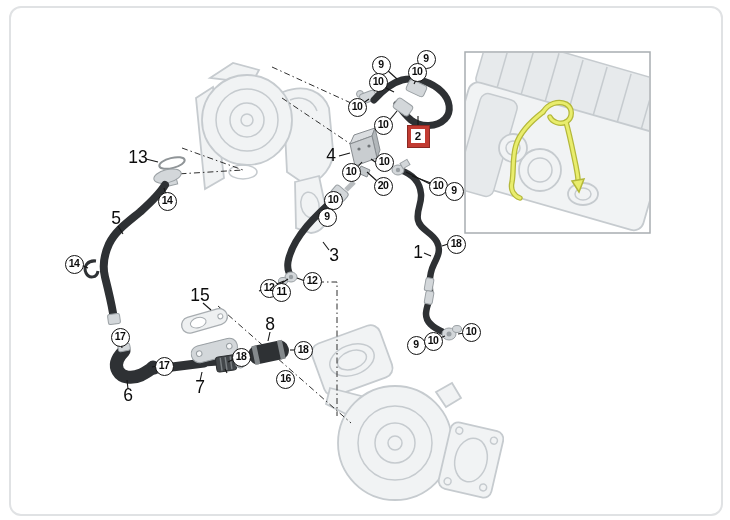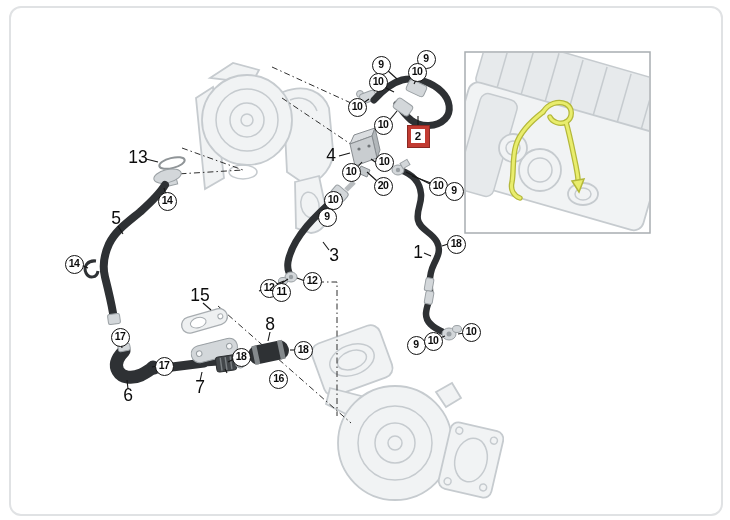--- a/index.html
+++ b/index.html
@@ -270,21 +270,21 @@
       <div class="co-circle" style="left: 333px; top: 200px;">10</div>
       <div class="co-circle" style="left: 327px; top: 217px;">9</div>
       <div class="co-circle" style="left: 456px; top: 244px;">18</div>
       <div class="co-circle" style="left: 312px; top: 281px;">12</div>
       <div class="co-circle" style="left: 269px; top: 288px;">12</div>
       <div class="co-circle" style="left: 252px; top: 292px; margin-left: 20px;">11</div>
       <div class="co-circle" style="left: 167px; top: 201px;">14</div>
       <div class="co-circle" style="left: 74px; top: 264px;">14</div>
       <div class="co-circle" style="left: 120px; top: 337px;">17</div>
       <div class="co-circle" style="left: 164px; top: 366px;">17</div>
-      <div class="co-circle" style="left: 225px; top: 379px; margin-left: 44px;">16</div>
+      <div class="co-circle" style="left: 232px; top: 379px; margin-left: 44px;">16</div>
       <div class="co-circle" style="left: 241px; top: 357px;">18</div>
       <div class="co-circle" style="left: 303px; top: 350px;">18</div>
       <div class="co-circle" style="left: 416px; top: 345px;">9</div>
       <div class="co-circle" style="left: 433px; top: 341px;">10</div>
       <div class="co-circle" style="left: 471px; top: 332px;">10</div>
       <div class="co-plain" style="left: 418px; top: 253px;">1</div>
       <div class="co-plain" style="left: 334px; top: 256px;">3</div>
       <div class="co-plain" style="left: 331px; top: 156px;">4</div>
       <div class="co-plain" style="left: 116px; top: 219px;">5</div>
       <div class="co-plain" style="left: 128px; top: 396px;">6</div>

